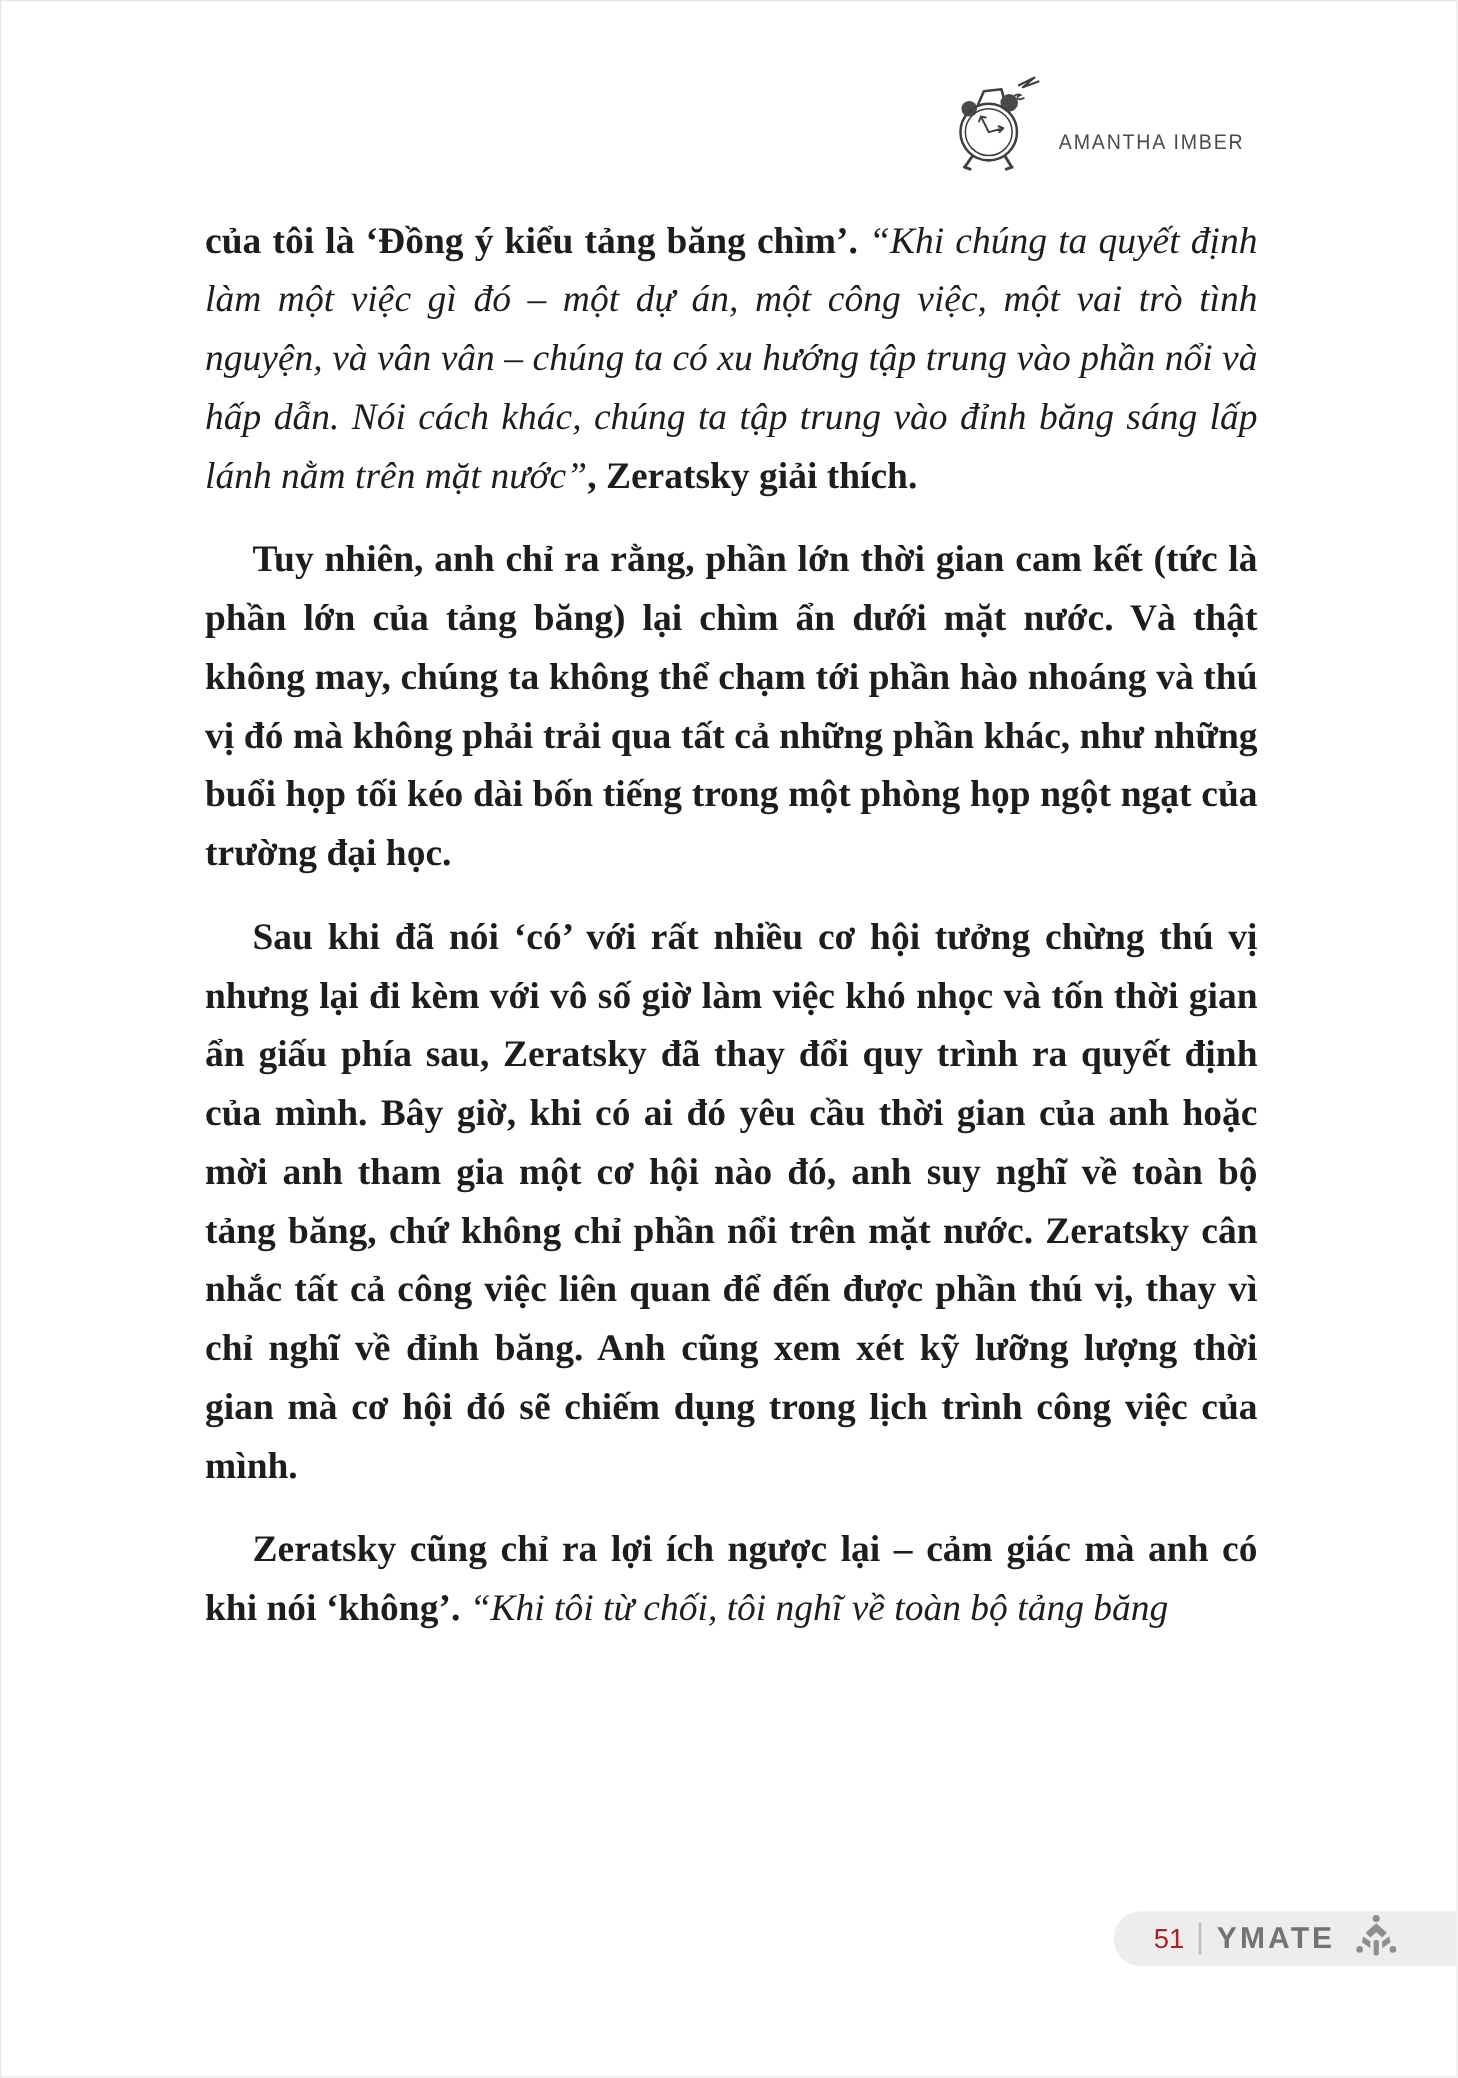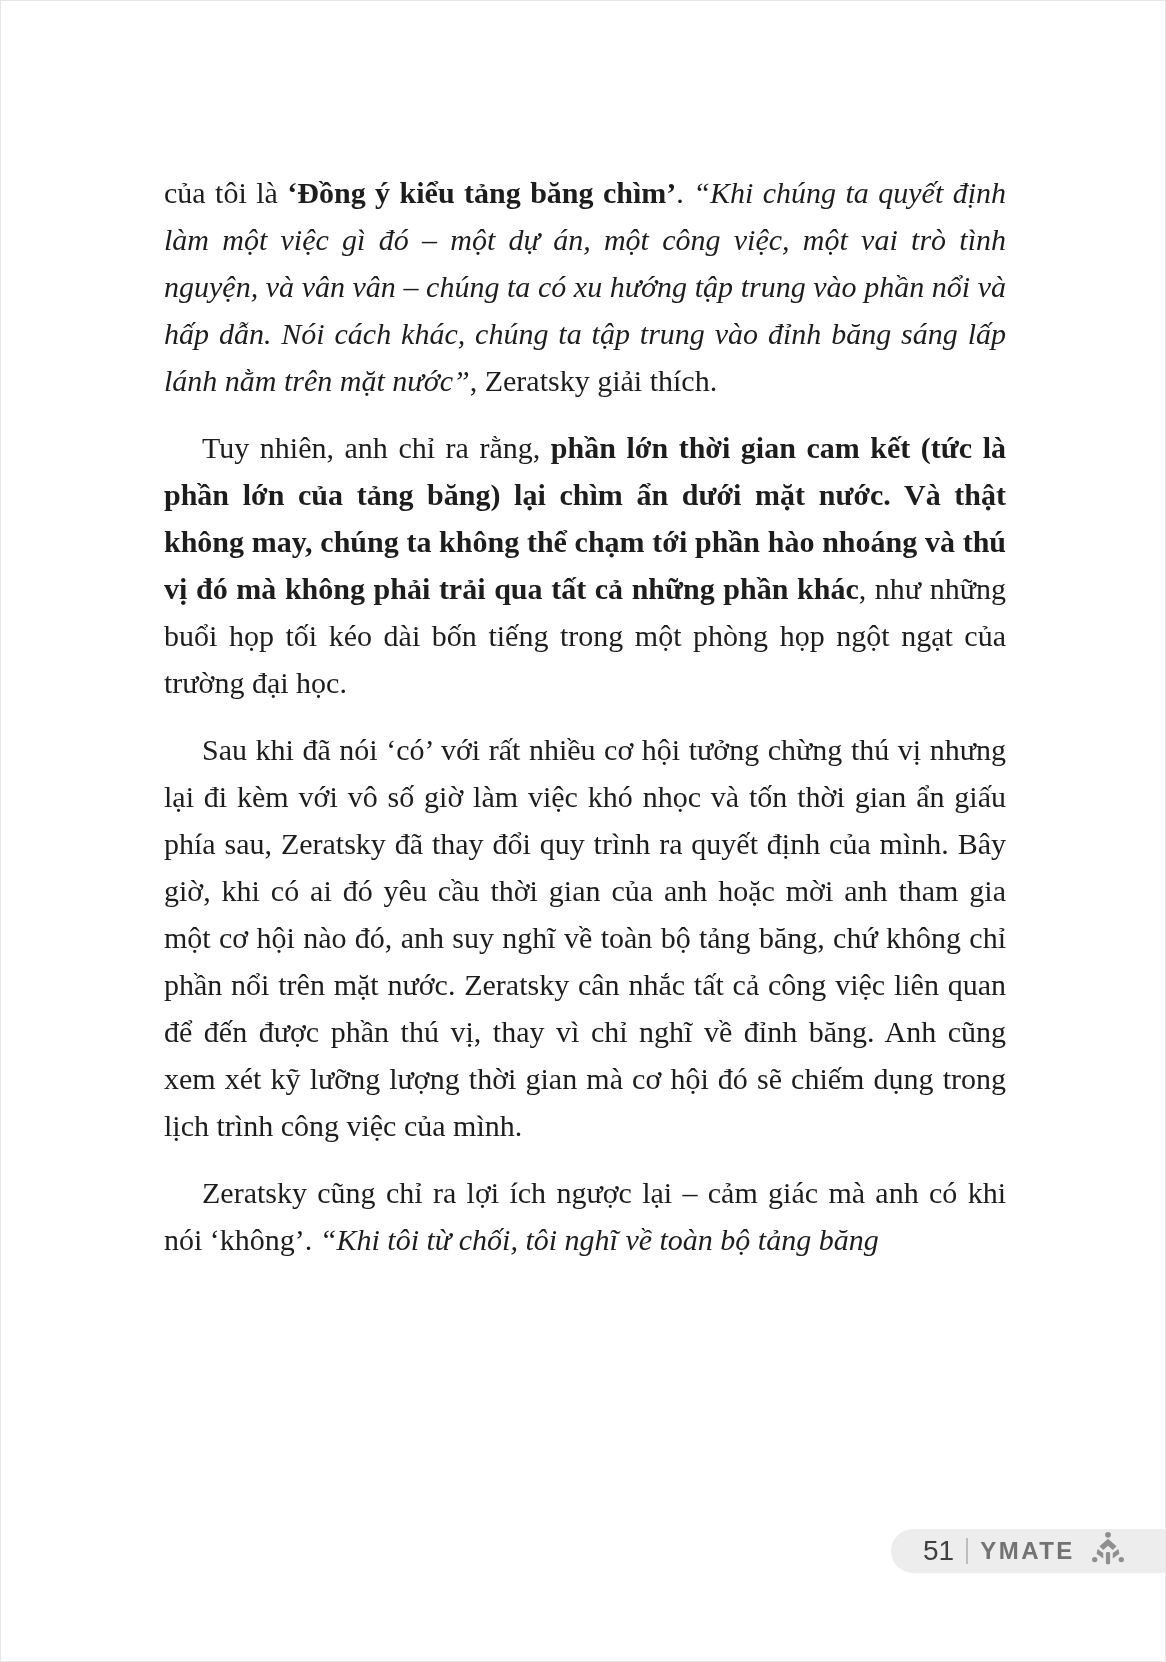--- a/index.html
+++ b/index.html
@@ -45,62 +45,86 @@
     width: 842px;
   }
   .content p {
     font-size: 30px;
     line-height: 47px;
     text-align: justify;
     margin-bottom: 20px;
     text-rendering: optimizeLegibility;
   }
   .content p.indent { text-indent: 38px; }
-  .run-n { font-style: normal; font-weight: 400; }
+  .run-n { font-style: normal; font-weight: 700; }
   .run-b { font-style: normal; font-weight: 700; }
   .run-i { font-style: italic;  font-weight: 400; }
 
   
   .footer-pill {
     position: absolute;
     left: 890px;
     top: 1528px;
     width: 300px; 
     height: 44px;
     background: #ededed;
     border-radius: 22px 0 0 22px;
     display: flex;
     align-items: center;
     padding-left: 32px;
     gap: 12px;
   }
   .page-number {
     font-family: "Liberation Sans", sans-serif;
-    font-size: 28px;
-    color: #404040;
+    font-size: 22px;
+    color: #b91c1c;
   }
   .footer-divider {
     width: 2px;
     height: 26px;
     background: #bdbdbd;
   }
   .brand {
     font-family: "Liberation Sans", sans-serif;
     font-size: 24px;
     font-weight: 700;
     letter-spacing: 2.5px;
     color: #737373;
   }
   .brand-logo { width: 38px; height: 40px; margin-left: 2px; }
 </style>
 </head>
 <body>
 
 <div class="page">
 
+  <div class="header">
+    <span class="clock-wrap">
+      <svg viewBox="0 0 100 120" width="78" height="96" fill="none" stroke="#3f3f3f" stroke-width="2.6" stroke-linecap="round" stroke-linejoin="round">
+
+        <path d="M72 18 L88 10 L76 20 L92 14" stroke-width="2.2"></path>
+        <path d="M66 30 q4 -4 8 -2 q-5 1 -3 4 q3 1 6 -1" stroke-width="1.8"></path>
+
+        <path d="M30 38 L36 24 L54 22 L57 33"></path>
+
+        <circle cx="21" cy="42" r="8" fill="#4a4a4a" stroke="none"></circle>
+        <circle cx="62" cy="36" r="9" fill="#4a4a4a" stroke="none"></circle>
+
+        <circle cx="41" cy="66" r="29"></circle>
+        <circle cx="41" cy="66" r="24" stroke-width="1.6"></circle>
+
+        <path d="M41 66 L33 50 M33 50 l-2 5 M33 50 l5 1" stroke-width="2"></path>
+        <path d="M41 66 L56 62 M56 62 l-5 -2 M56 62 l-4 4" stroke-width="2"></path>
+
+        <path d="M24 91 L17 101 M16 102 l6 2" stroke-width="3"></path>
+        <path d="M58 91 L64 101 M65 102 l-6 2" stroke-width="3"></path>
+      </svg>
+    </span>
+    <span class="author">AMANTHA IMBER</span>
+  </div>
 
   <div class="content">
     <p><span class="run-n">của tôi là </span><span class="run-b">‘Đồng ý kiểu tảng băng chìm’</span><span class="run-n">. </span><span class="run-i">“Khi chúng ta quyết định làm một việc gì đó – một dự án, một công việc, một vai trò tình nguyện, và vân vân – chúng ta có xu hướng tập trung vào phần nổi và hấp dẫn. Nói cách khác, chúng ta tập trung vào đỉnh băng sáng lấp lánh nằm trên mặt nước”</span><span class="run-n">, Zeratsky giải thích.</span></p>
     <p class="indent"><span class="run-n">Tuy nhiên, anh chỉ ra rằng, </span><span class="run-b">phần lớn thời gian cam kết (tức là phần lớn của tảng băng) lại chìm ẩn dưới mặt nước. Và thật không may, chúng ta không thể chạm tới phần hào nhoáng và thú vị đó mà không phải trải qua tất cả những phần khác</span><span class="run-n">, như những buổi họp tối kéo dài bốn tiếng trong một phòng họp ngột ngạt của trường đại học.</span></p>
     <p class="indent"><span class="run-n">Sau khi đã nói ‘có’ với rất nhiều cơ hội tưởng chừng thú vị nhưng lại đi kèm với vô số giờ làm việc khó nhọc và tốn thời gian ẩn giấu phía sau, Zeratsky đã thay đổi quy trình ra quyết định của mình. Bây giờ, khi có ai đó yêu cầu thời gian của anh hoặc mời anh tham gia một cơ hội nào đó, anh suy nghĩ về toàn bộ tảng băng, chứ không chỉ phần nổi trên mặt nước. Zeratsky cân nhắc tất cả công việc liên quan để đến được phần thú vị, thay vì chỉ nghĩ về đỉnh băng. Anh cũng xem xét kỹ lưỡng lượng thời gian mà cơ hội đó sẽ chiếm dụng trong lịch trình công việc của mình.</span></p>
     <p class="indent"><span class="run-n">Zeratsky cũng chỉ ra lợi ích ngược lại – cảm giác mà anh có khi nói ‘không’. </span><span class="run-i">“Khi tôi từ chối, tôi nghĩ về toàn bộ tảng băng</span></p>
   </div>
 
   <div class="footer-pill">
     <span class="page-number">51</span>

